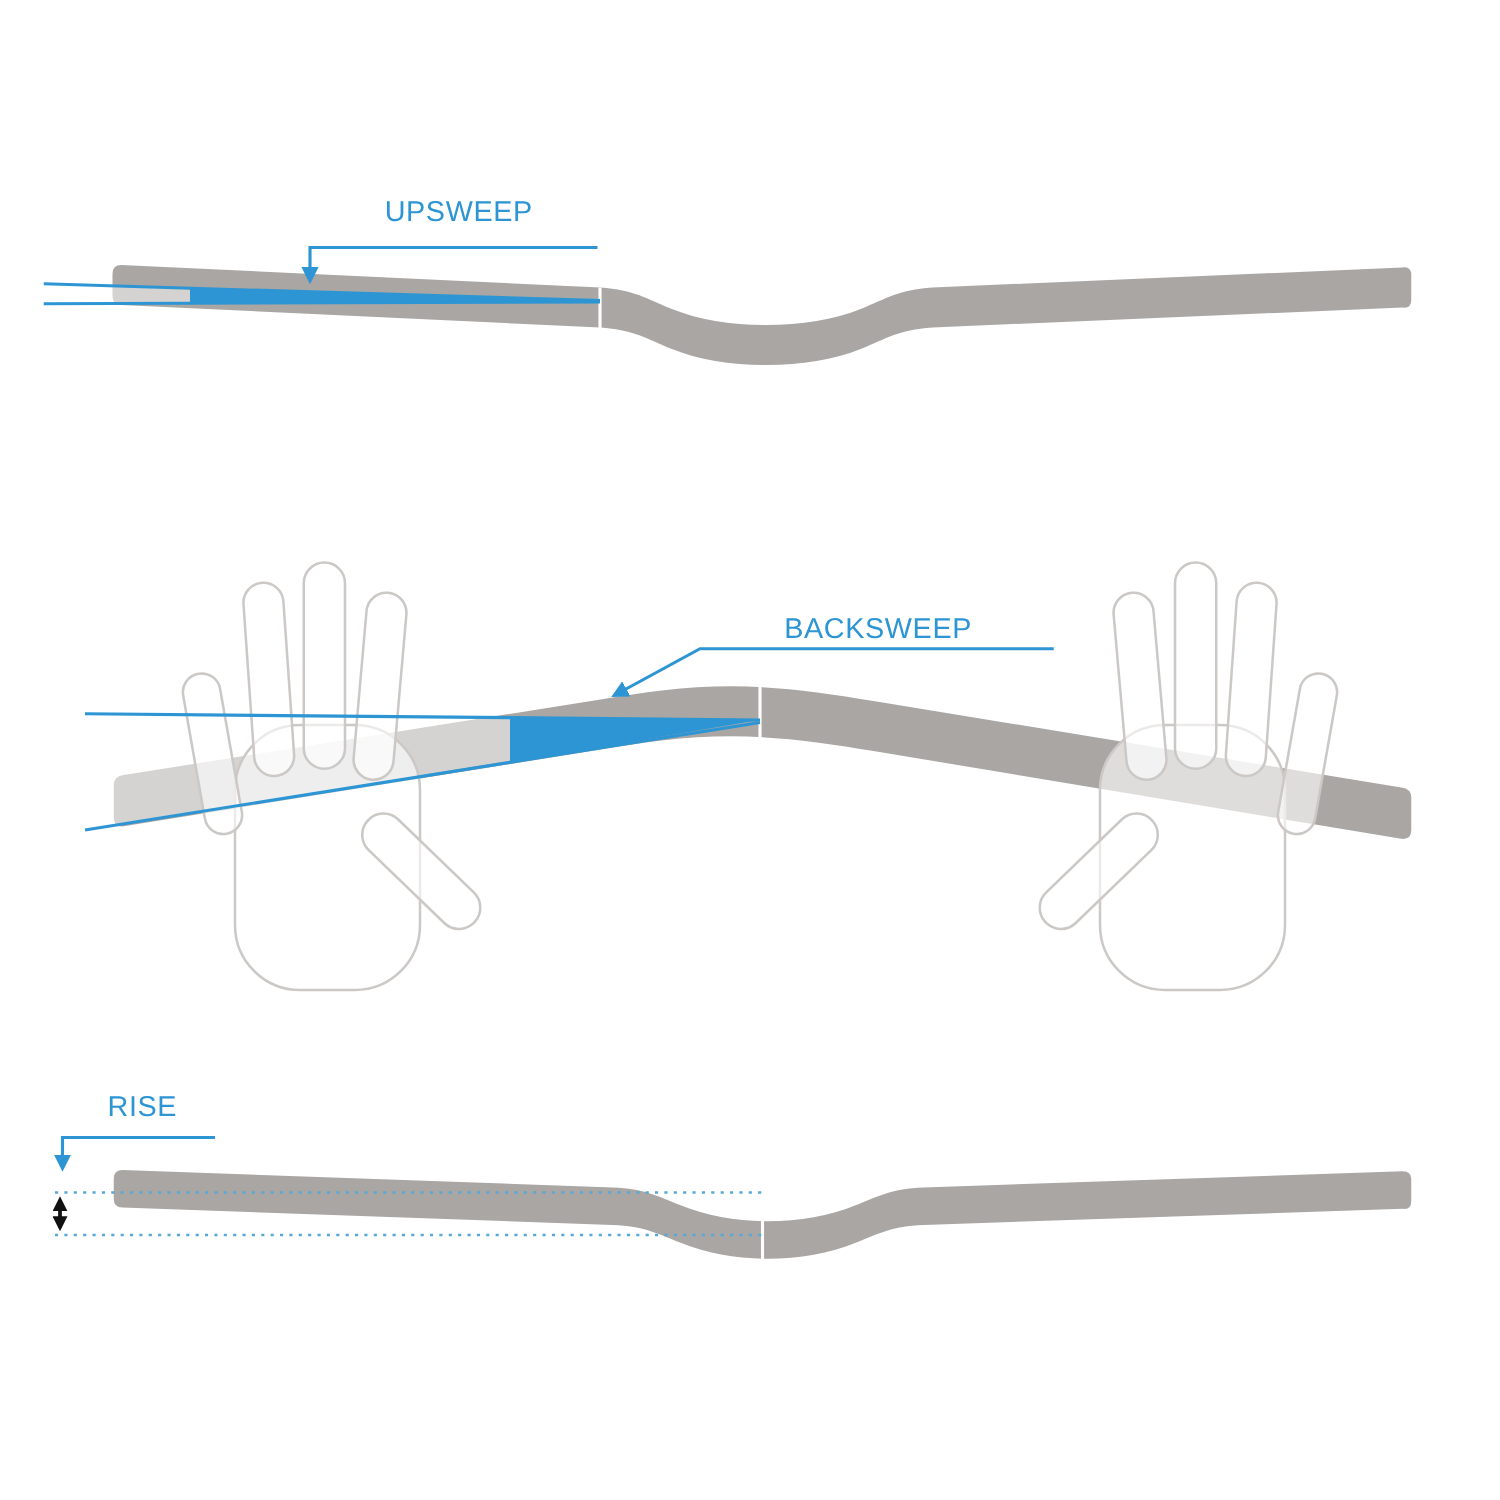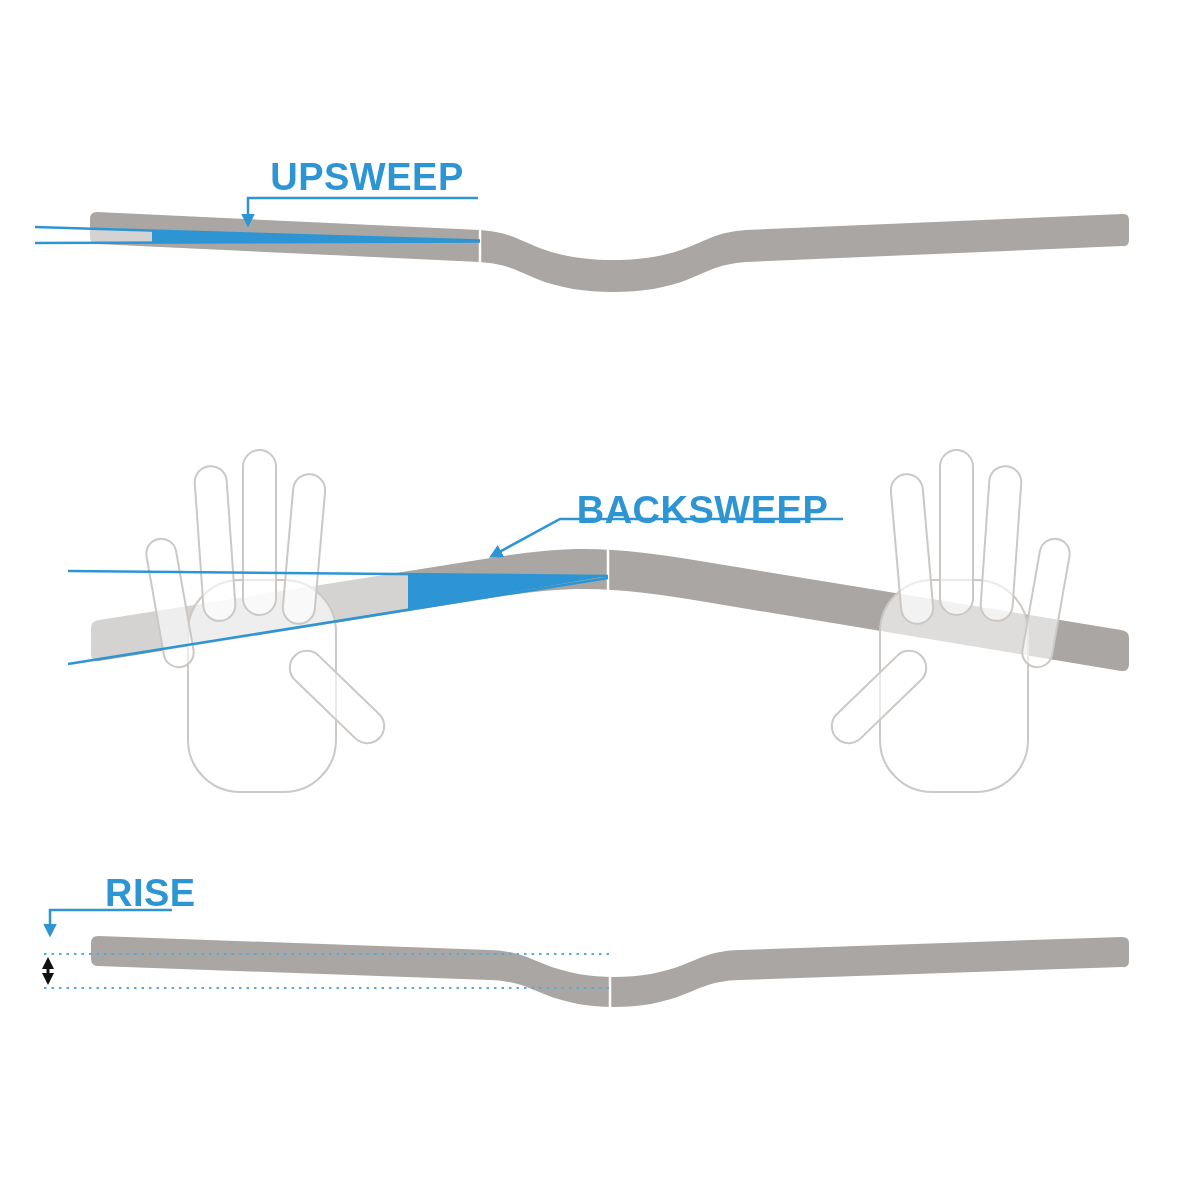--- a/index.html
+++ b/index.html
@@ -21,26 +21,26 @@
   .blue-line{stroke:var(--accent);stroke-width:2.5;fill:none;}
   .leader{stroke:var(--accent);stroke-width:2.5;fill:none;}
   .wedge{fill:var(--accent);}
   .lighten{fill:rgba(255,255,255,0.5);}
   .hand rect{fill:rgba(255,255,255,0.62);stroke:var(--hand);stroke-width:2;}
   .dotted{stroke:var(--dotted);stroke-width:2;stroke-dasharray:2.5 5;fill:none;}
   .rise-arrow{stroke:var(--arrow-black);stroke-width:3;}
   .fill-accent{fill:var(--accent);}
   .fill-black{fill:var(--arrow-black);}
   .label{
-    position:absolute;font-weight:700;font-size:38px;color:var(--accent);
+    position:absolute;font-weight:400;font-size:23px;color:var(--accent);
     letter-spacing:0.5px;white-space:nowrap;
   }
   .label-upsweep{left:252px;top:156px;width:230px;text-align:center;}
   .label-backsweep{left:555px;top:477px;width:295px;text-align:center;margin-top:12px;}
-  .label-rise{left:86px;top:872px;margin-left:19px;}
+  .label-rise{left:86px;top:872px;}
 </style>
 </head>
 <body>
 
 <div class="canvas">
 
   <svg width="1200" height="1200" viewBox="0 0 1200 1200">
     <defs>
       <marker id="arrow-blue" viewBox="0 0 10 10" refX="7.5" refY="5" markerWidth="5.5" markerHeight="5.5" orient="auto-start-reverse">
         <path d="M0,0 L10,5 L0,10 Z" class="fill-accent"></path>

